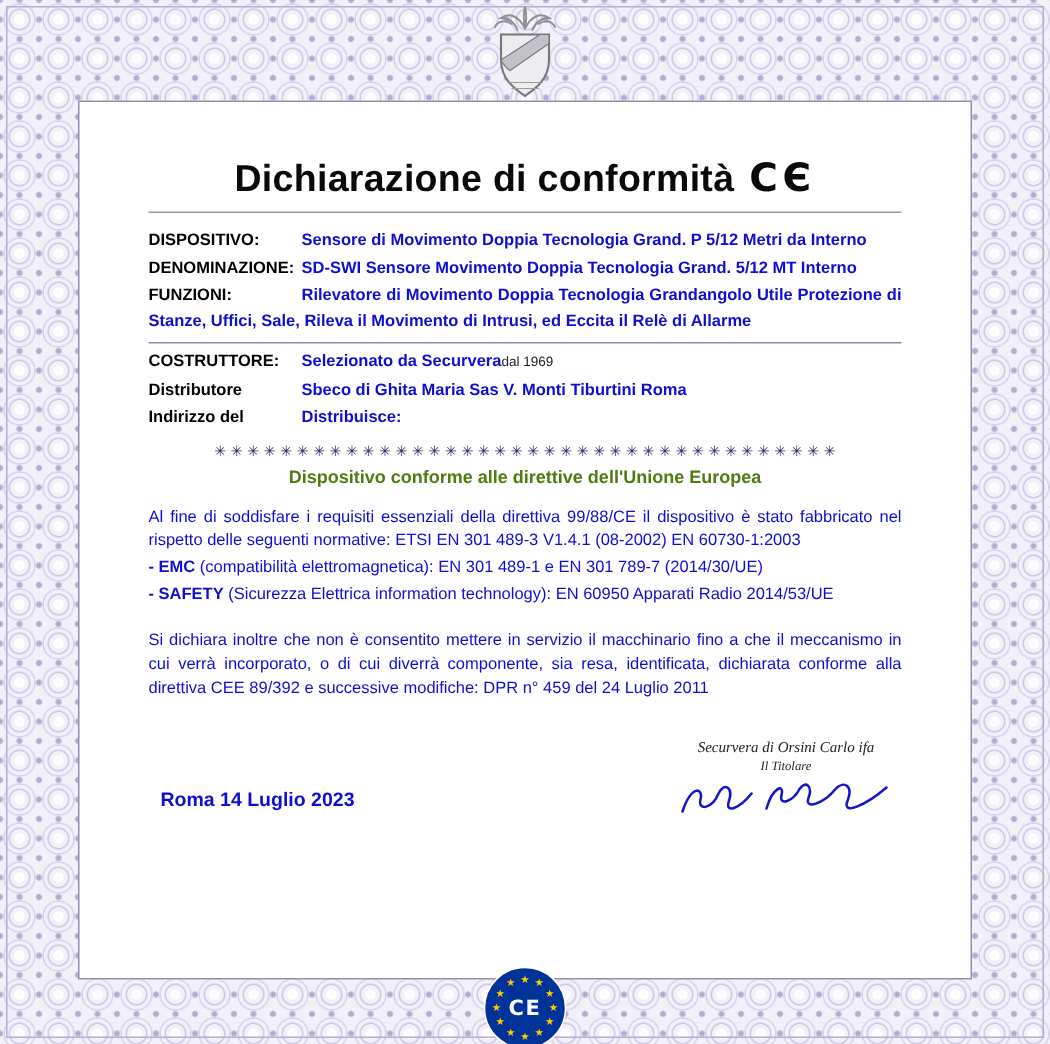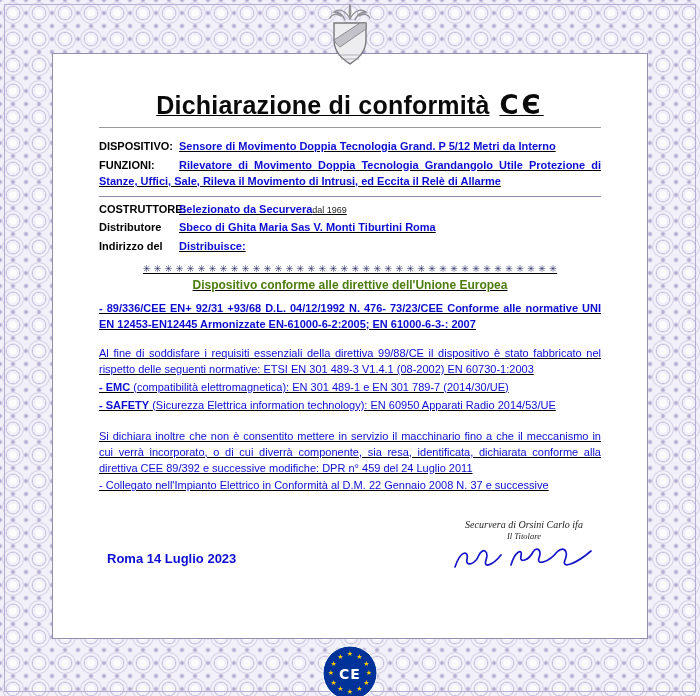--- a/index.html
+++ b/index.html
@@ -16,33 +16,32 @@
     background-image:
       radial-gradient(circle, rgba(255,255,255,.95) 3px, rgba(255,255,255,0) 4px),
       radial-gradient(circle, rgba(0,0,0,0) 6px, #c9c3e0 6.5px, rgba(0,0,0,0) 8px),
       radial-gradient(circle, rgba(0,0,0,0) 9.5px, #d6d1e8 10px, rgba(0,0,0,0) 11.5px),
       radial-gradient(circle, #b3abd1 1.5px, rgba(0,0,0,0) 2.5px);
     background-size: 26px 26px, 26px 26px, 26px 26px, 13px 13px;
     background-position: 0 0, 0 0, 0 0, 6.5px 6.5px;
   }
   .outer-line { position:absolute; inset:4px; border:1px solid #b5aed2; pointer-events:none; }
   .inner {
-    position:absolute; left:52px; top:53px; width:596px; height:586px;
+    position:absolute; left:52px; top:67px; width:596px; height:586px;
     background:#ffffff; border:1px solid #938dae;
     padding:32px 46px 0;
-    text-decoration:underline;
   }
   .crest { position:absolute; top:3px; left:50%; transform:translateX(-50%); z-index:3; }
 
   .title-row { text-align:center; border-bottom:1px solid #9a9a9a; padding-bottom:7px; margin:4px 0 10px; white-space:nowrap; }
   h1.cert-title { display:inline; font-size:25px; font-weight:700; color:#0a0a0a; letter-spacing:.2px; margin:0; }
   .ce-mark { font-size:26px; font-weight:700; color:#0a0a0a; margin-left:10px; letter-spacing:3px; font-family:"DejaVu Sans", sans-serif; }
 
   .field { margin:2px 0; font-size:11px; line-height:1.5; text-align:justify; }
-  .flabel { display:inline-block; width:80px; font-weight:700; color:#000; vertical-align:top; }
+  .flabel { display:inline-block; width:102px; font-weight:700; color:#000; vertical-align:top; }
   .fvalue { color:var(--blue); font-weight:700; }
   .suffix { color:#222; font-weight:400; font-size:9px; margin-left:0; }
   .rule { border-top:1px solid #8d87a8; margin:6px 0 4px; }
 
   .stars { text-align:center; color:#2b2b6a; font-size:9.5px; margin:9px 0 4px; white-space:nowrap; overflow:hidden; font-family:"DejaVu Sans", sans-serif; }
   .heading { text-align:center; font-weight:700; font-size:12px; color:#4d7c0f; margin:2px 0 9px; }
 
   .para { font-size:11px; line-height:1.45; text-align:justify; color:var(--blue); margin:0 0 2px; }
   .w700 { font-weight:700; }
   .compliance { margin-top:13px; }
@@ -86,57 +85,58 @@
 
     <div class="title-row">
       <h1 class="cert-title">Dichiarazione di conformità</h1><span class="ce-mark">CЄ</span>
     </div>
 
     <div class="fields">
       <p class="field">
         <span class="flabel">DISPOSITIVO:</span><span class="fvalue">Sensore di Movimento Doppia Tecnologia Grand. P 5/12 Metri da Interno</span>
       </p>
       <p class="field">
+        <span class="flabel">DENOMINAZIONE:</span><span class="fvalue">SD-SWI Sensore Movimento Doppia Tecnologia Grand. 5/12 MT Interno</span>
+      </p>
+      <p class="field">
         <span class="flabel">FUNZIONI:</span><span class="fvalue">Rilevatore di Movimento Doppia Tecnologia Grandangolo Utile Protezione di Stanze, Uffici, Sale, Rileva il Movimento di Intrusi, ed Eccita il Relè di Allarme</span>
       </p>
       <div class="rule"></div>
       <p class="field">
         <span class="flabel">COSTRUTTORE:</span><span class="fvalue">Selezionato da Securvera</span><span class="suffix">dal 1969</span>
       </p>
       <p class="field">
         <span class="flabel">Distributore</span><span class="fvalue">Sbeco di Ghita Maria Sas V. Monti Tiburtini Roma</span>
       </p>
       <p class="field">
         <span class="flabel">Indirizzo del</span><span class="fvalue">Distribuisce:</span>
       </p>
     </div>
 
     <div class="stars">✳ ✳ ✳ ✳ ✳ ✳ ✳ ✳ ✳ ✳ ✳ ✳ ✳ ✳ ✳ ✳ ✳ ✳ ✳ ✳ ✳ ✳ ✳ ✳ ✳ ✳ ✳ ✳ ✳ ✳ ✳ ✳ ✳ ✳ ✳ ✳ ✳ ✳</div>
 
     <div class="heading">Dispositivo conforme alle direttive dell'Unione Europea</div>
 
     <div class="directives">
-      <p class="para w700">- 89/336/CEE EN+ 92/31 +93/68 D.L. 04/12/1992 N. 476- 73/23/CEE Conforme alle normative UNI EN 12453-EN12445 Armonizzate EN-61000-6-2:2005; EN 61000-6-3-: 2007</p>
     </div>
 
     <div class="compliance">
       <p class="para">Al fine di soddisfare i requisiti essenziali della direttiva 99/88/CE il dispositivo è stato fabbricato nel rispetto delle seguenti normative: ETSI EN 301 489-3 V1.4.1 (08-2002) EN 60730-1:2003</p>
       <p class="para">
         <span class="lead">- EMC</span>
         <span>(compatibilità elettromagnetica): EN 301 489-1 e EN 301 789-7 (2014/30/UE)</span>
       </p>
       <p class="para">
         <span class="lead">- SAFETY</span>
         <span>(Sicurezza Elettrica information technology): EN 60950 Apparati Radio 2014/53/UE</span>
       </p>
     </div>
 
     <div class="declaration">
       <p class="para">Si dichiara inoltre che non è consentito mettere in servizio il macchinario fino a che il meccanismo in cui verrà incorporato, o di cui diverrà componente, sia resa, identificata, dichiarata conforme alla direttiva CEE 89/392 e successive modifiche: DPR n° 459 del 24 Luglio 2011</p>
-      <p class="para">- Collegato nell'Impianto Elettrico in Conformità al D.M. 22 Gennaio 2008 N. 37 e successive</p>
     </div>
 
     <div class="bottom-area">
       <div class="signature">
         <div class="sig-name">Securvera di Orsini Carlo ifa</div>
         <div class="sig-role">Il Titolare</div>
         <div class="sig-scribble">
           <svg width="150" height="34" viewBox="0 0 150 34">
             <path d="M6 24 C12 6 20 8 18 16 C16 24 26 22 30 12 C34 4 40 8 37 17 C34 26 44 22 52 12 M62 22 C66 8 74 5 72 13 C70 21 80 17 84 9 C88 3 93 7 90 15 C87 23 100 19 108 9 C114 3 120 7 116 17 C112 27 128 20 142 8" stroke="#1616c8" stroke-width="1.7" fill="none" stroke-linecap="round"></path>
           </svg>

